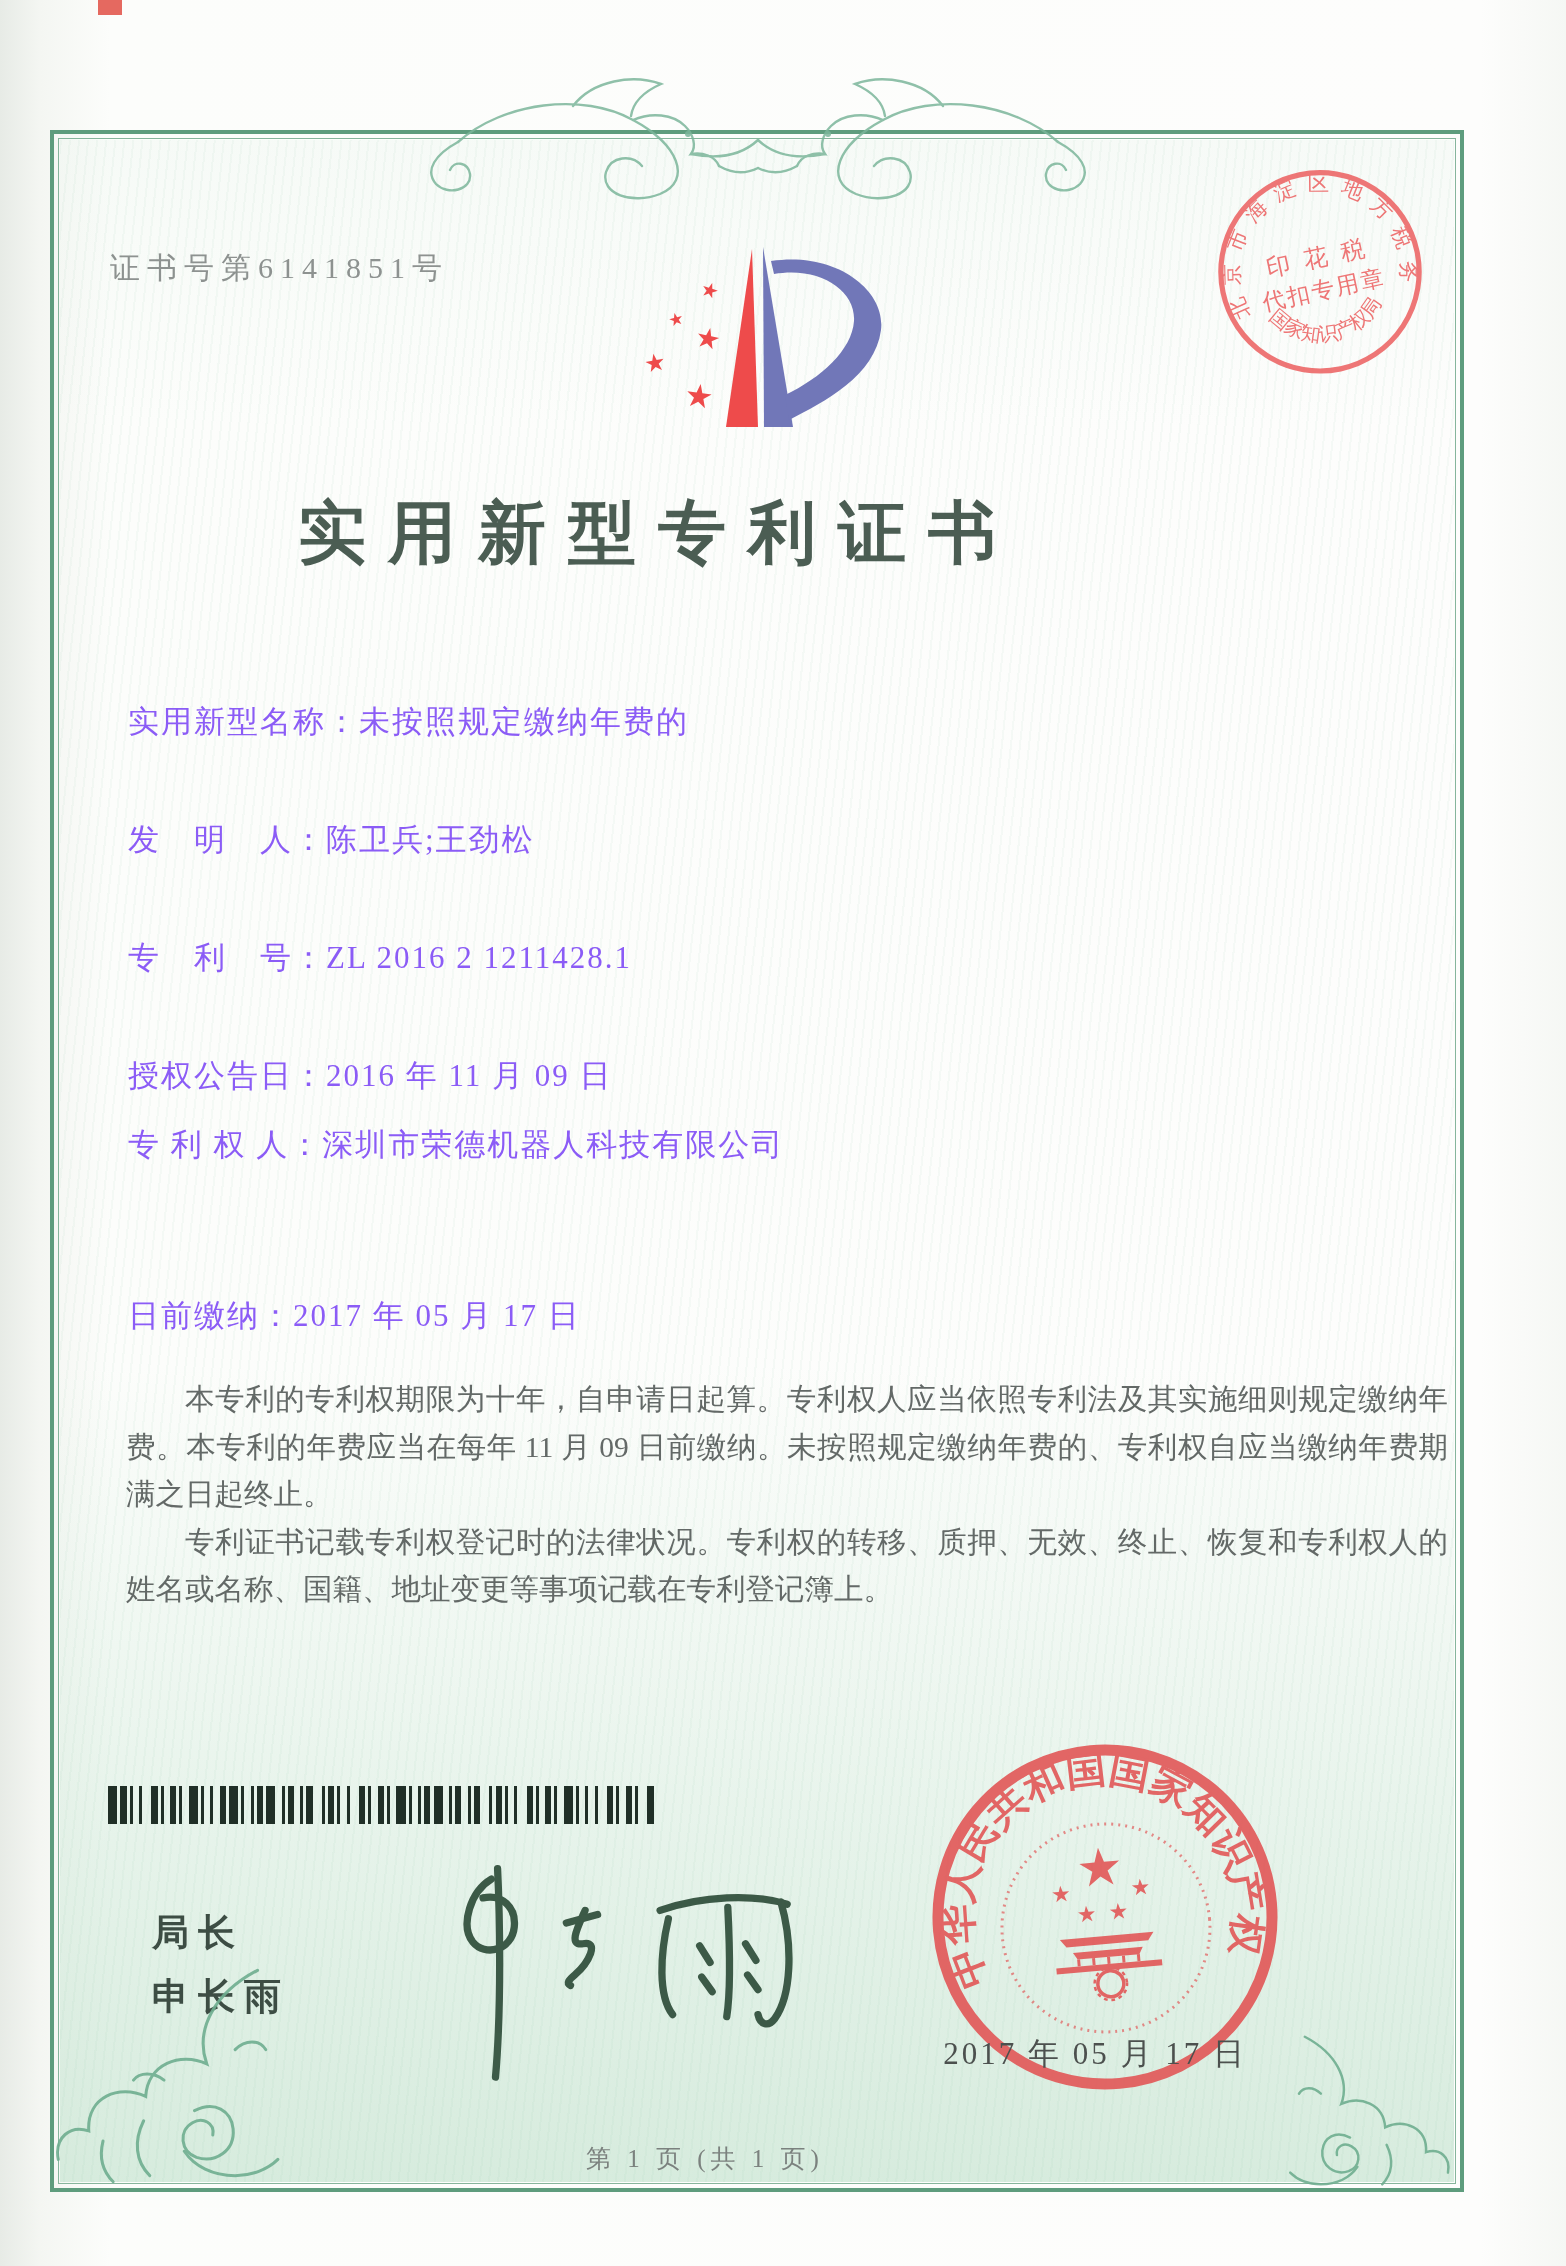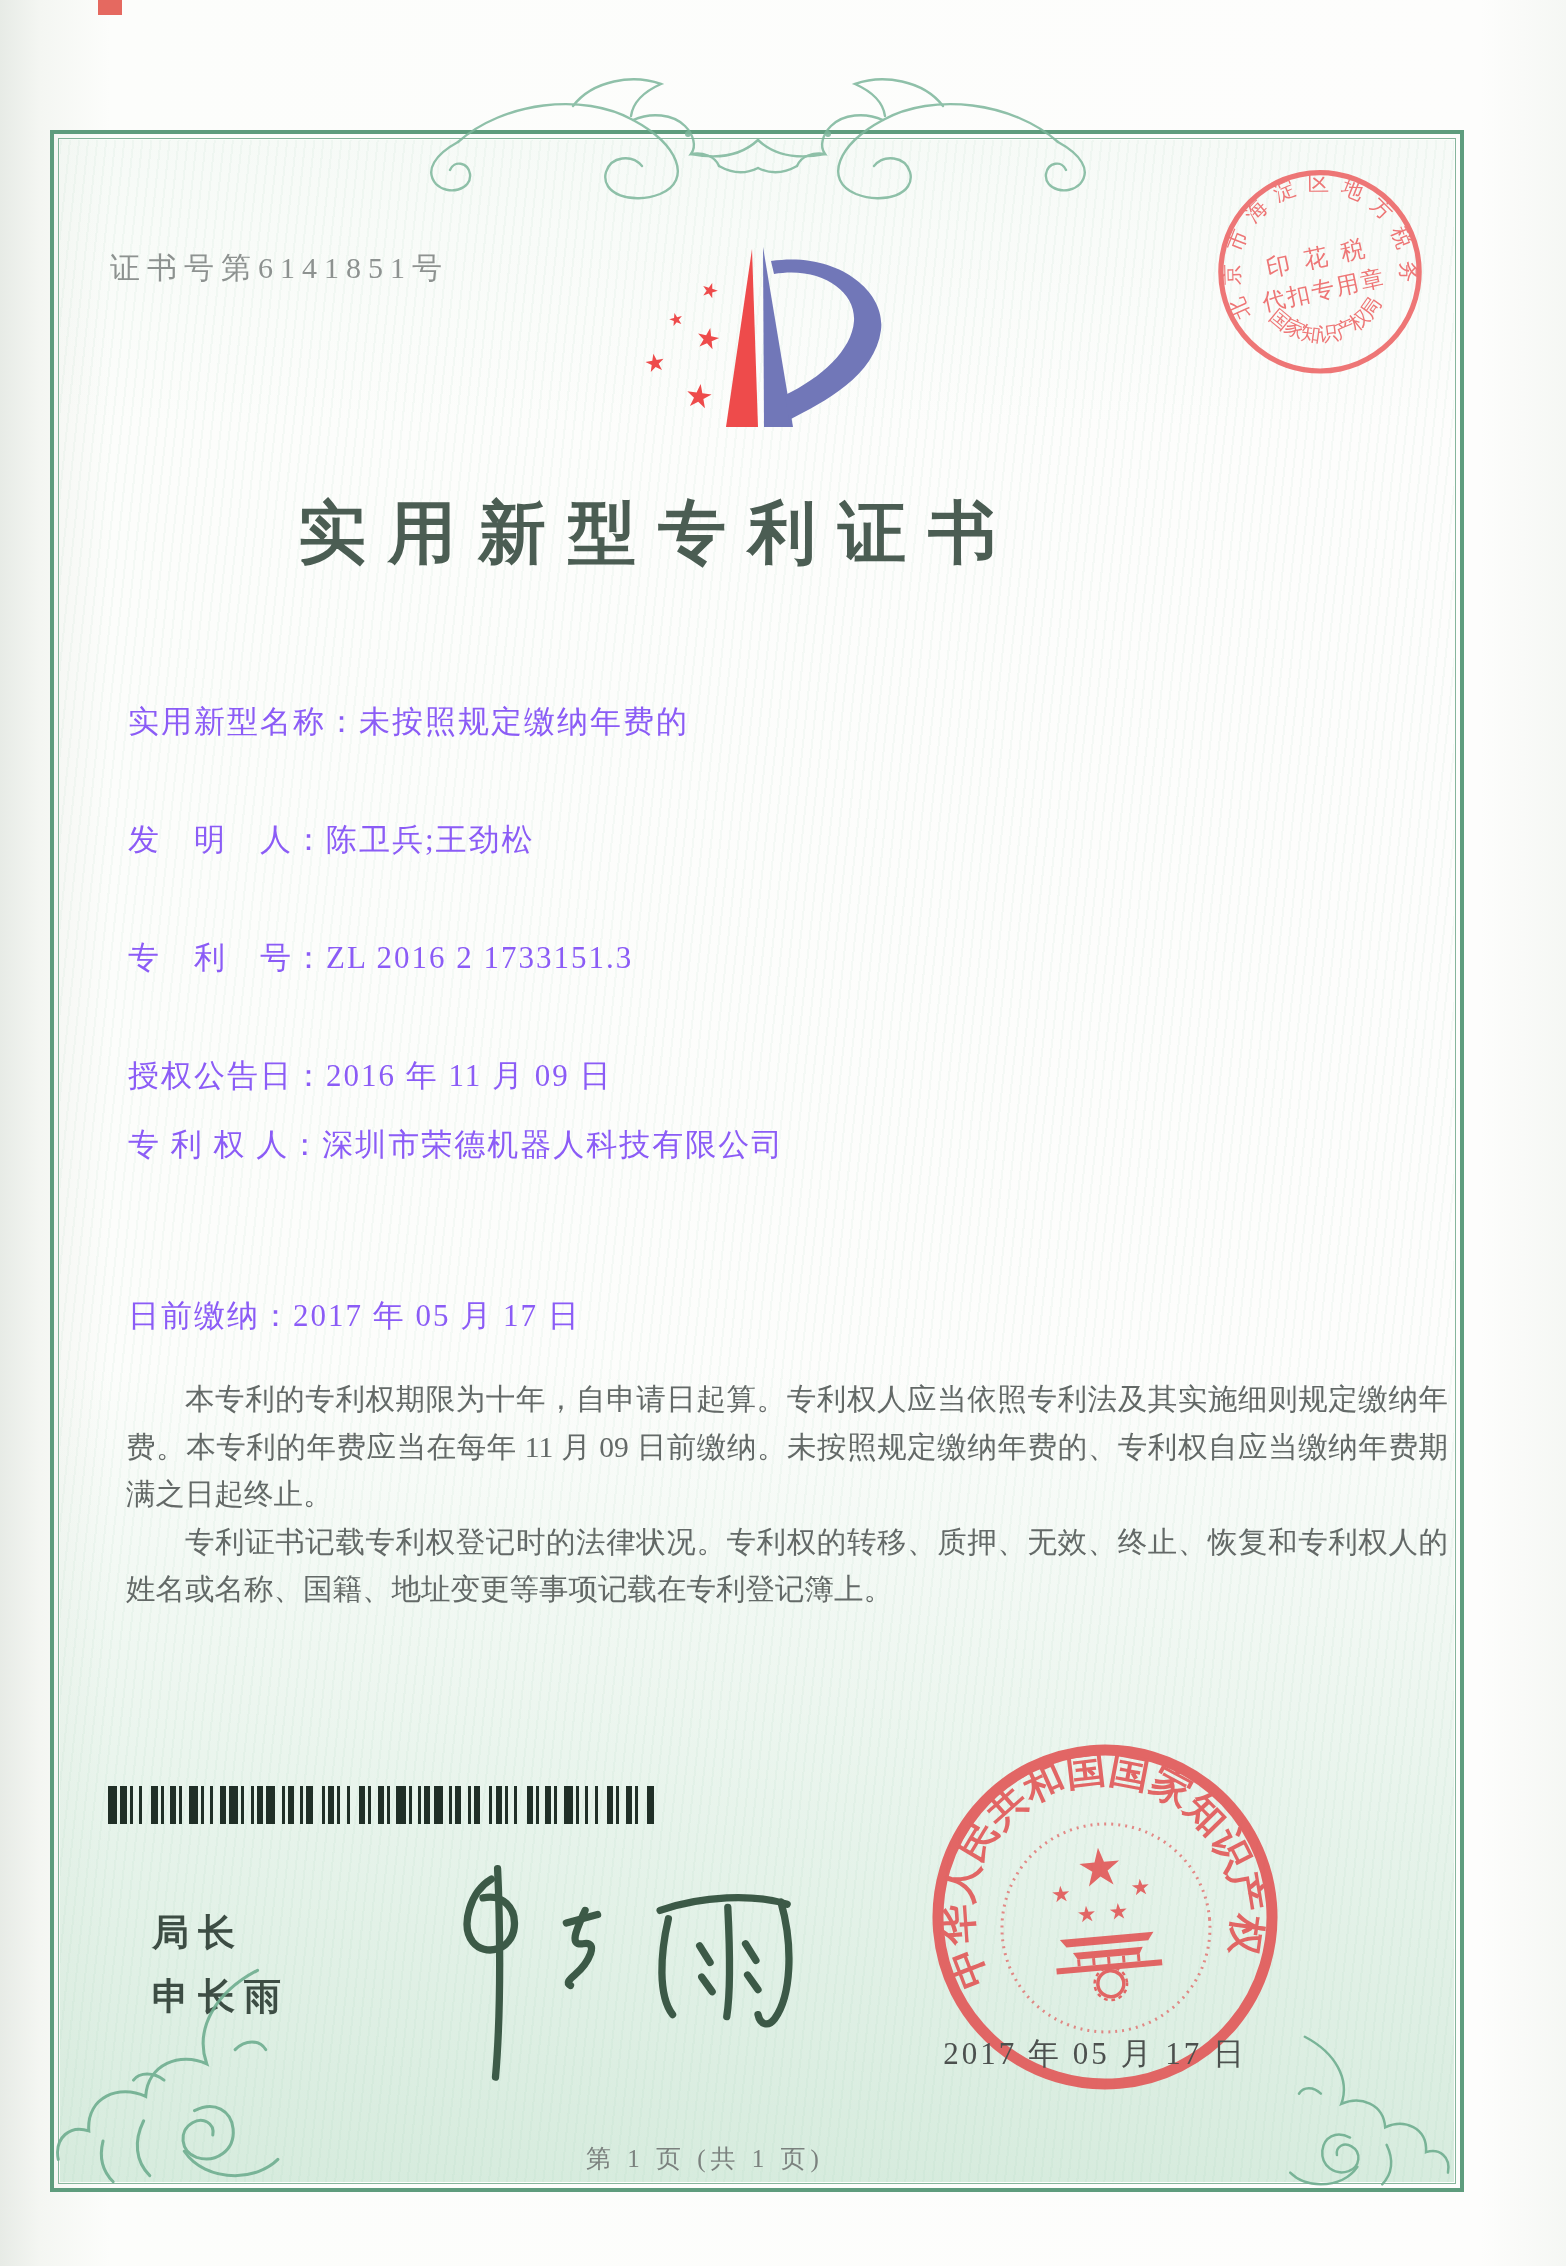--- a/index.html
+++ b/index.html
@@ -116,21 +116,21 @@
 
 <div class="abs title">实用新型专利证书</div>
 
 <div class="abs field" style="top:701px">
   <span class="lab">实用新型名称：</span><span class="val">未按照规定缴纳年费的</span>
 </div>
 <div class="abs field" style="top:819px">
   <span class="lab">发　明　人：</span><span class="val">陈卫兵;王劲松</span>
 </div>
 <div class="abs field" style="top:937px">
-  <span class="lab">专　利　号：</span><span class="val">ZL 2016 2 1733151.3</span>
+  <span class="lab">专　利　号：</span><span class="val">ZL 2016 2 1211428.1</span>
 </div>
 <div class="abs field" style="top:1055px">
   <span class="lab">授权公告日：</span><span class="val">2016 年 11 月 09 日</span>
 </div>
 <div class="abs field" style="top:1124px">
   <span class="lab">专 利 权 人：</span><span class="val">深圳市荣德机器人科技有限公司</span>
 </div>
 <div class="abs field" style="top:1295px">
   <span class="lab">日前缴纳：</span><span class="val">2017 年 05 月 17 日</span>
 </div>

